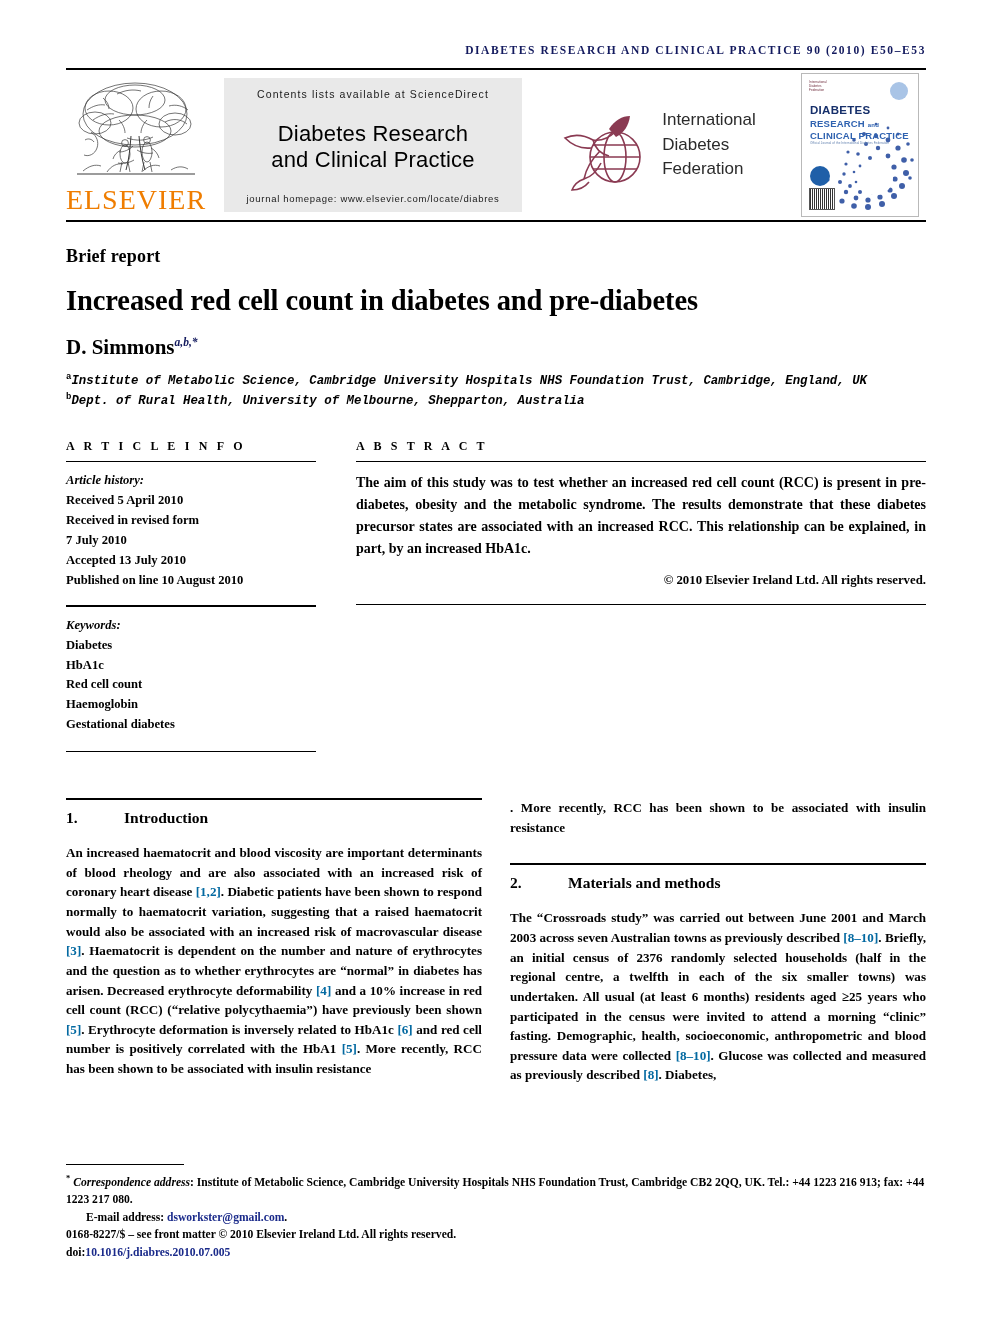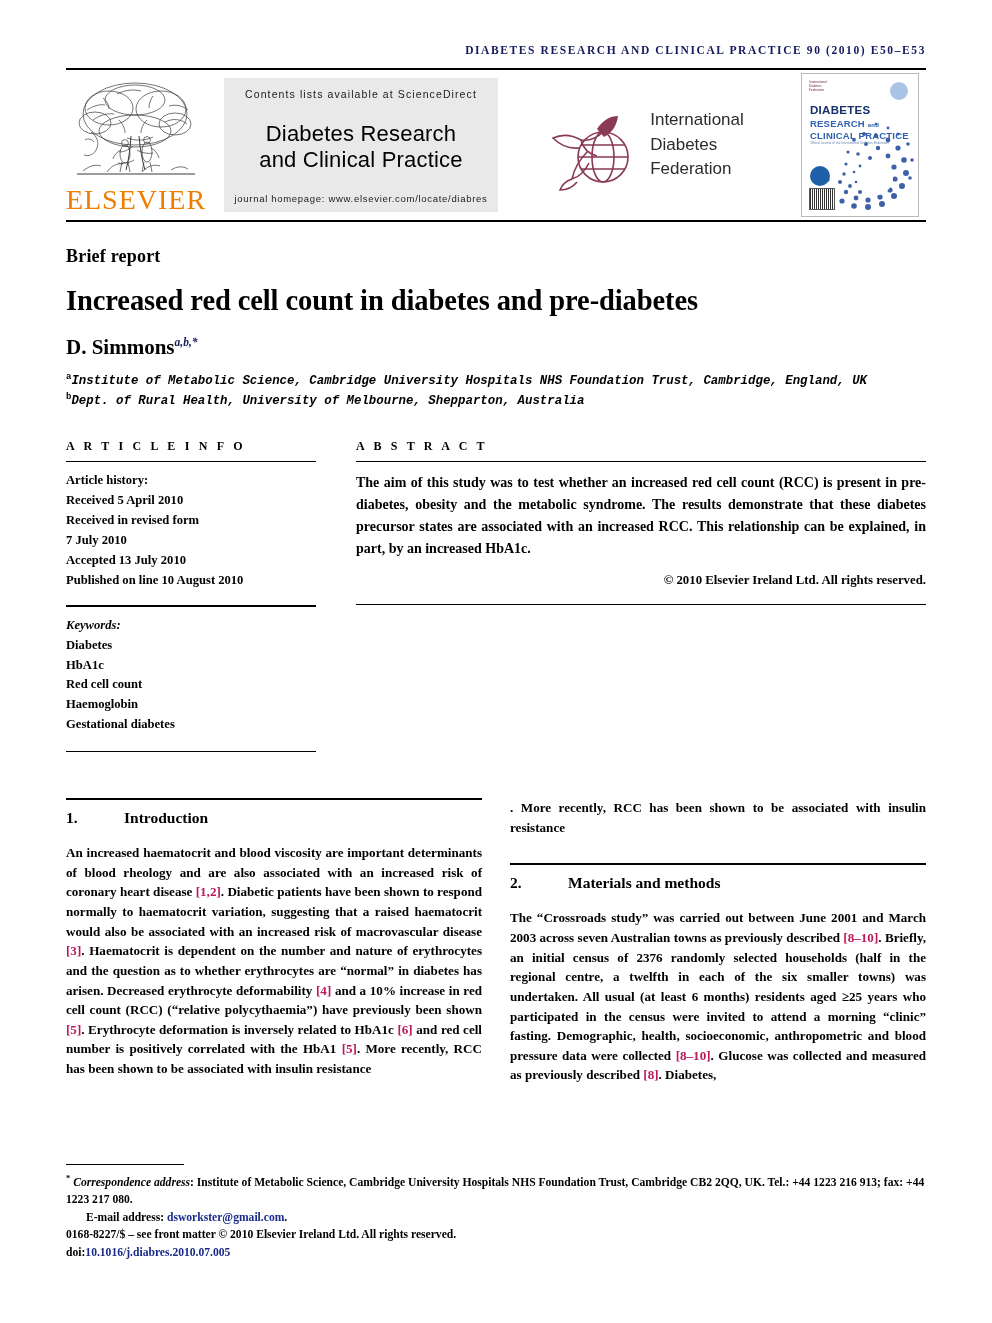--- a/index.html
+++ b/index.html
@@ -58,21 +58,21 @@
   .elsevier-word {
     font-family: "Liberation Serif", serif;
     font-size: 28px;
     letter-spacing: 1px;
     color: #ef7d00;
     line-height: 1;
     margin-top: -2px;
   }
 
   .sd-banner {
-    width: 274px;
+    width: 298px;
     background: #e9e9e9;
     margin: 8px 0 8px 18px;
     display: flex;
     flex-direction: column;
     align-items: center;
     justify-content: space-between;
     padding: 10px 0 8px 0;
     box-sizing: border-box;
   }
   .sd-contents {
@@ -218,21 +218,21 @@
   .rule-thin { border-top: 1px solid #000; }
   .rule-thick { border-top: 2px solid #000; }
 
   .history {
     font-size: 12.6px;
     line-height: 1.58;
     font-weight: bold;
     padding-top: 9px;
     padding-bottom: 14px;
   }
-  .history .it { }
+  .history .it { font-style: italic; }
   .keywords {
     font-size: 12.6px;
     line-height: 1.58;
     font-weight: bold;
     padding-top: 9px;
     padding-bottom: 16px;
   }
   .keywords .it { font-style: italic; }
 
   .abstract-body {
@@ -265,21 +265,21 @@
     padding-bottom: 4px;
   }
   .sec-num { width: 58px; }
   p.body {
     font-size: 13.1px;
     line-height: 1.5;
     text-align: justify;
     font-weight: bold;
     margin: 12px 0 0 0;
   }
-  .cite { color: #be185d; }
+  .cite { color: #0369a1; }
 
   
   .footnotes {
     position: absolute;
     left: 66px;
     right: 66px;
     bottom: 62px;
   }
   .fn-rule {
     width: 118px;

